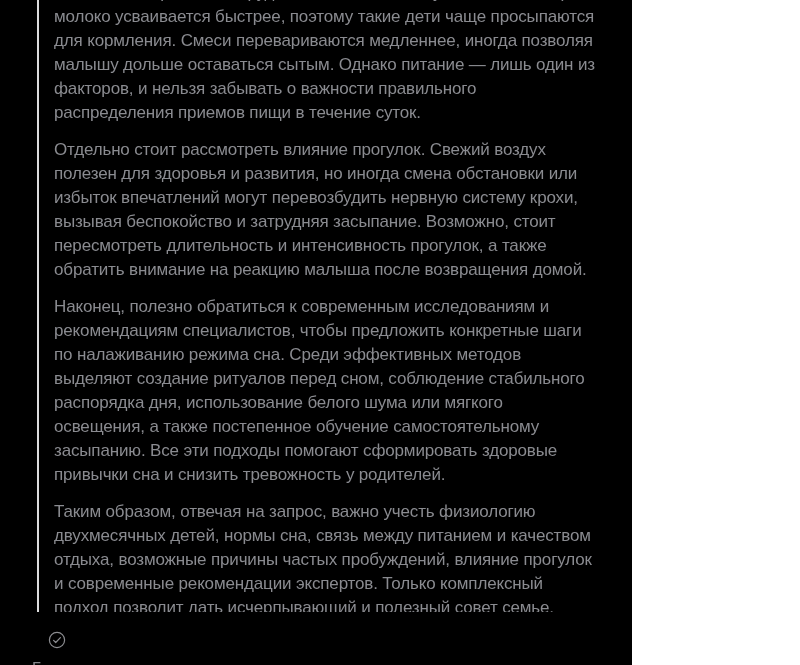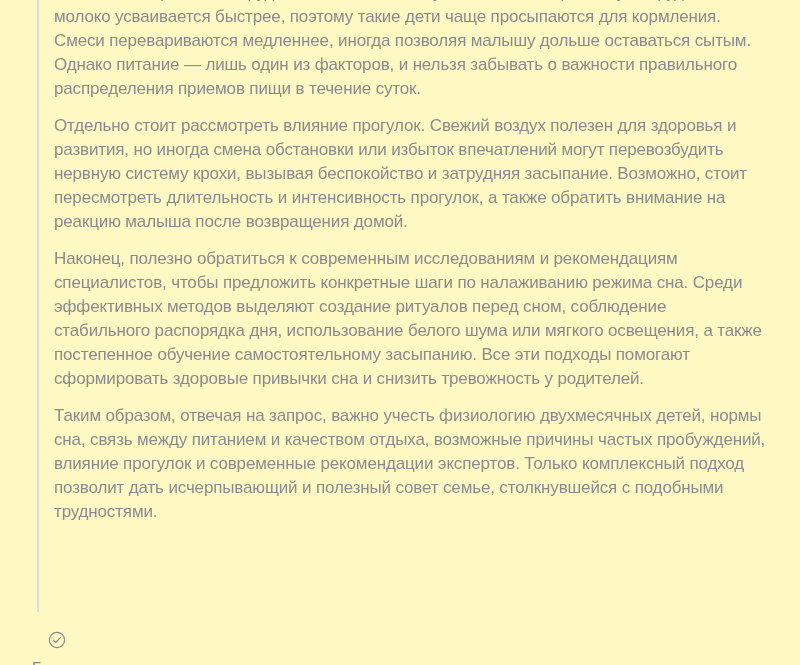--- a/index.html
+++ b/index.html
@@ -3,22 +3,22 @@
 <meta charset="utf-8">
 <style>
   html, body { margin: 0; padding: 0; }
   body {
     width: 800px; height: 665px;
     font-family: "Liberation Sans", sans-serif;
     overflow: hidden;
   }
   .screen {
     position: relative;
-    width: 800px; height: 665px;
-    background: #fef9c3;
+    width: 632px; height: 665px;
+    background: #000000;
     overflow: hidden;
   }
   .quote {
     position: absolute;
     left: 37px; top: -19px; right: 0;
     height: 631px;
     box-sizing: border-box;
     border-left: 2px solid #dcdcde;
     padding: 0 34px 0 15px;
     overflow: hidden;

